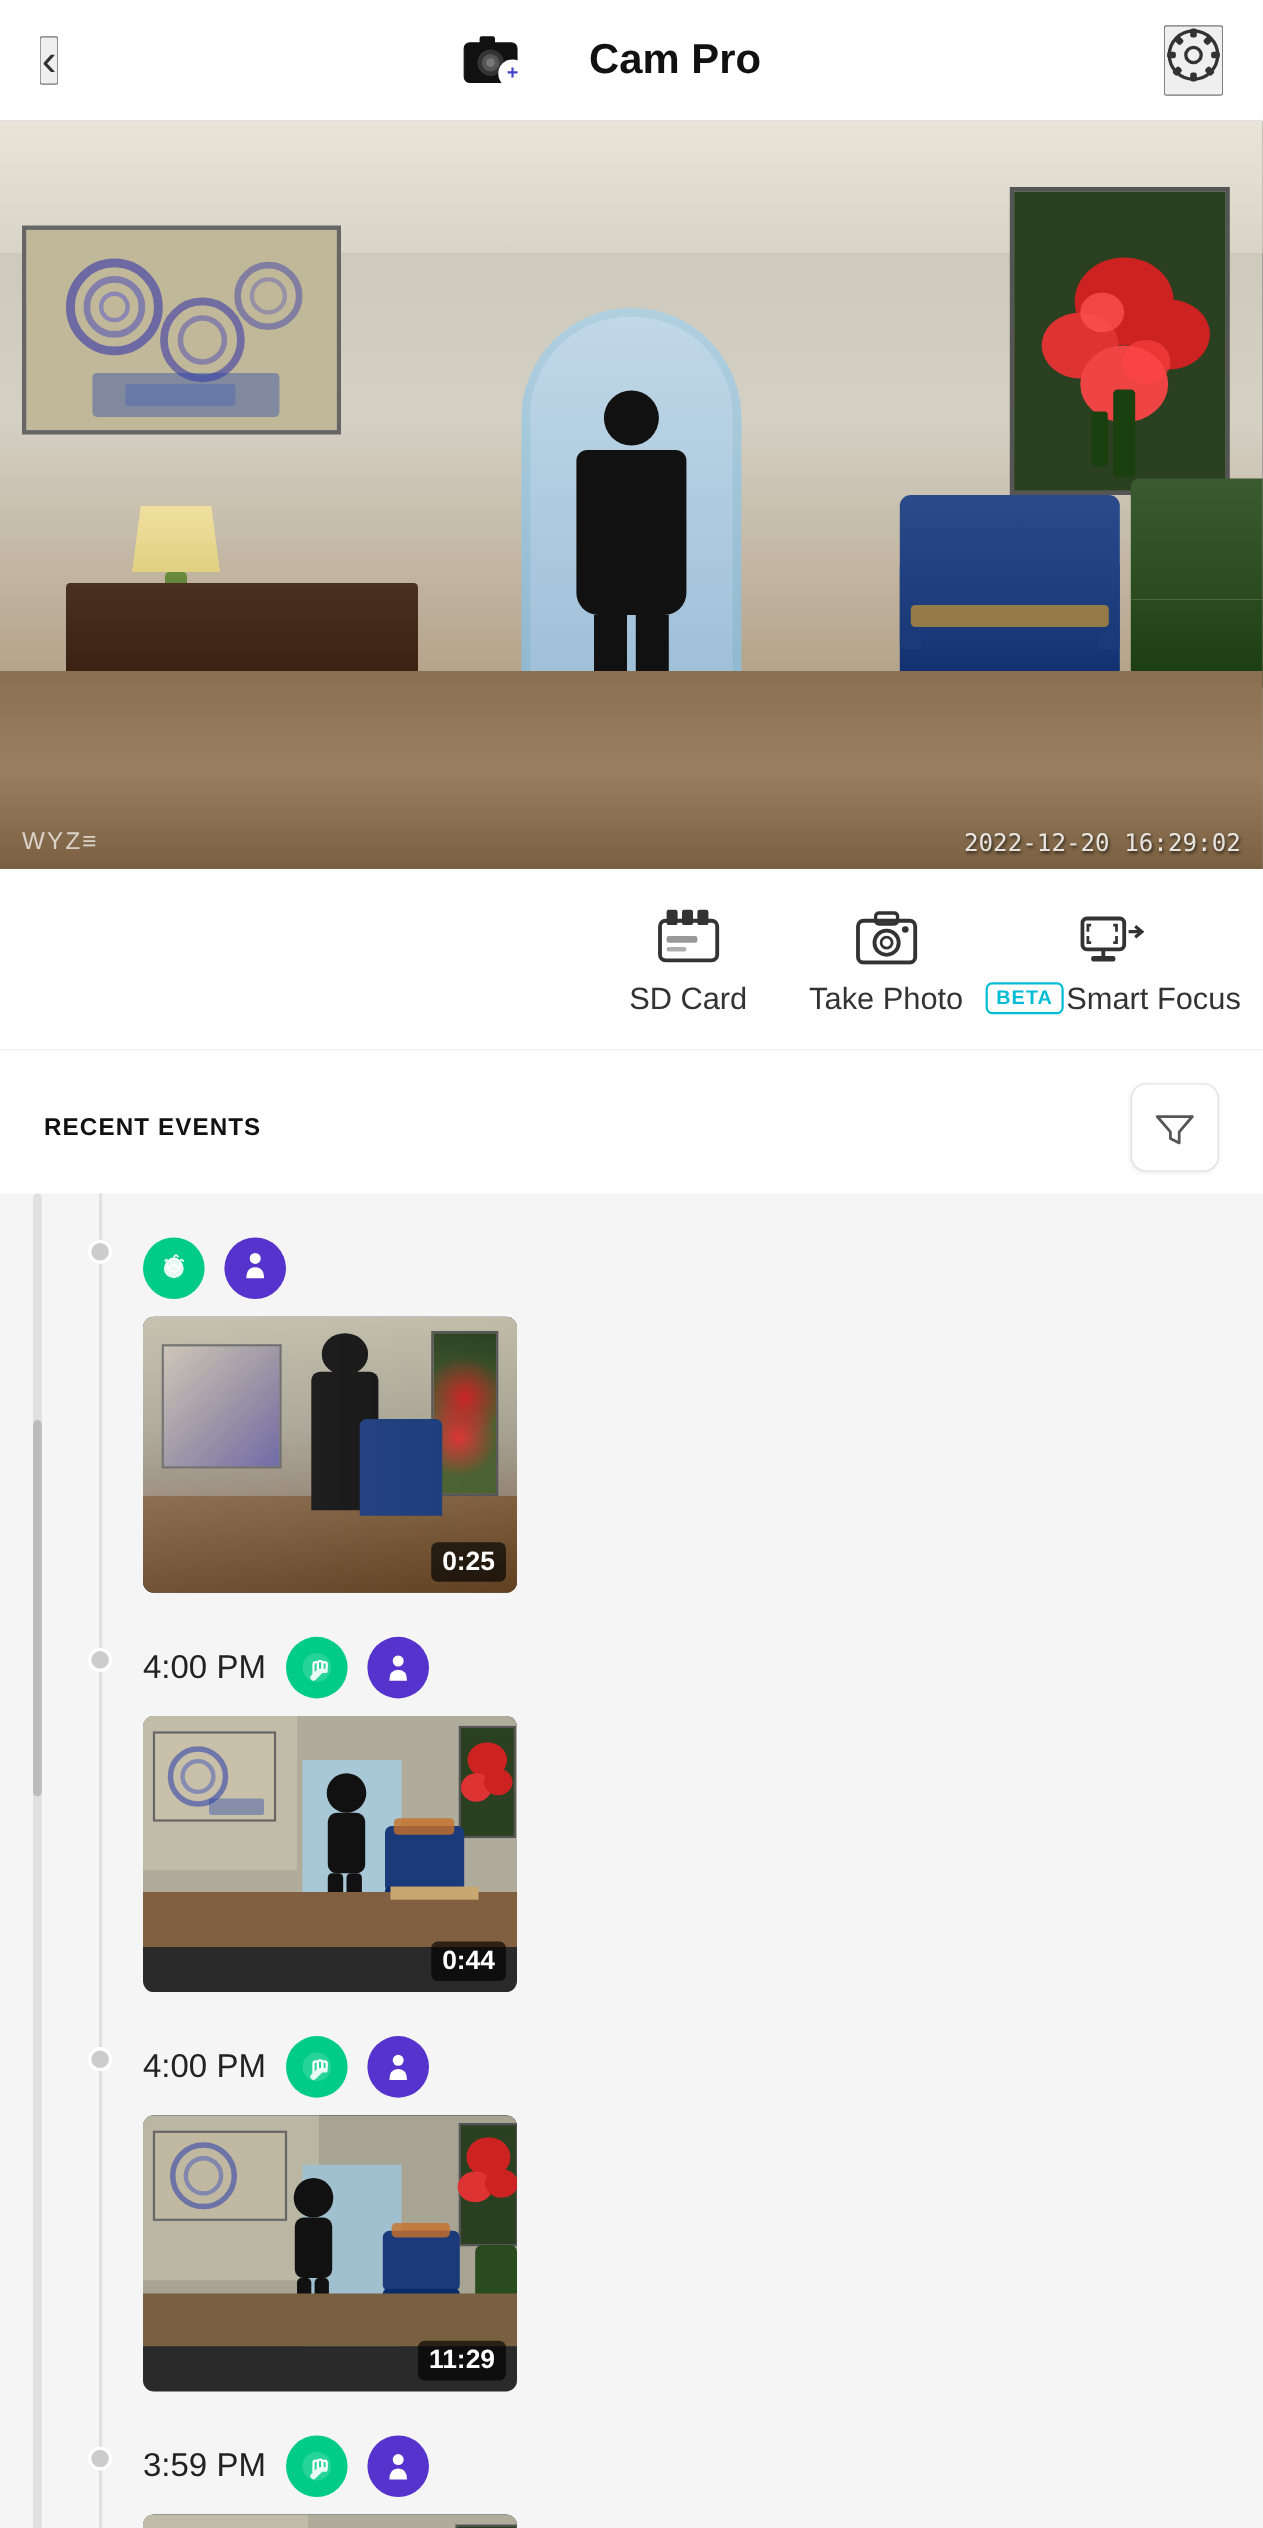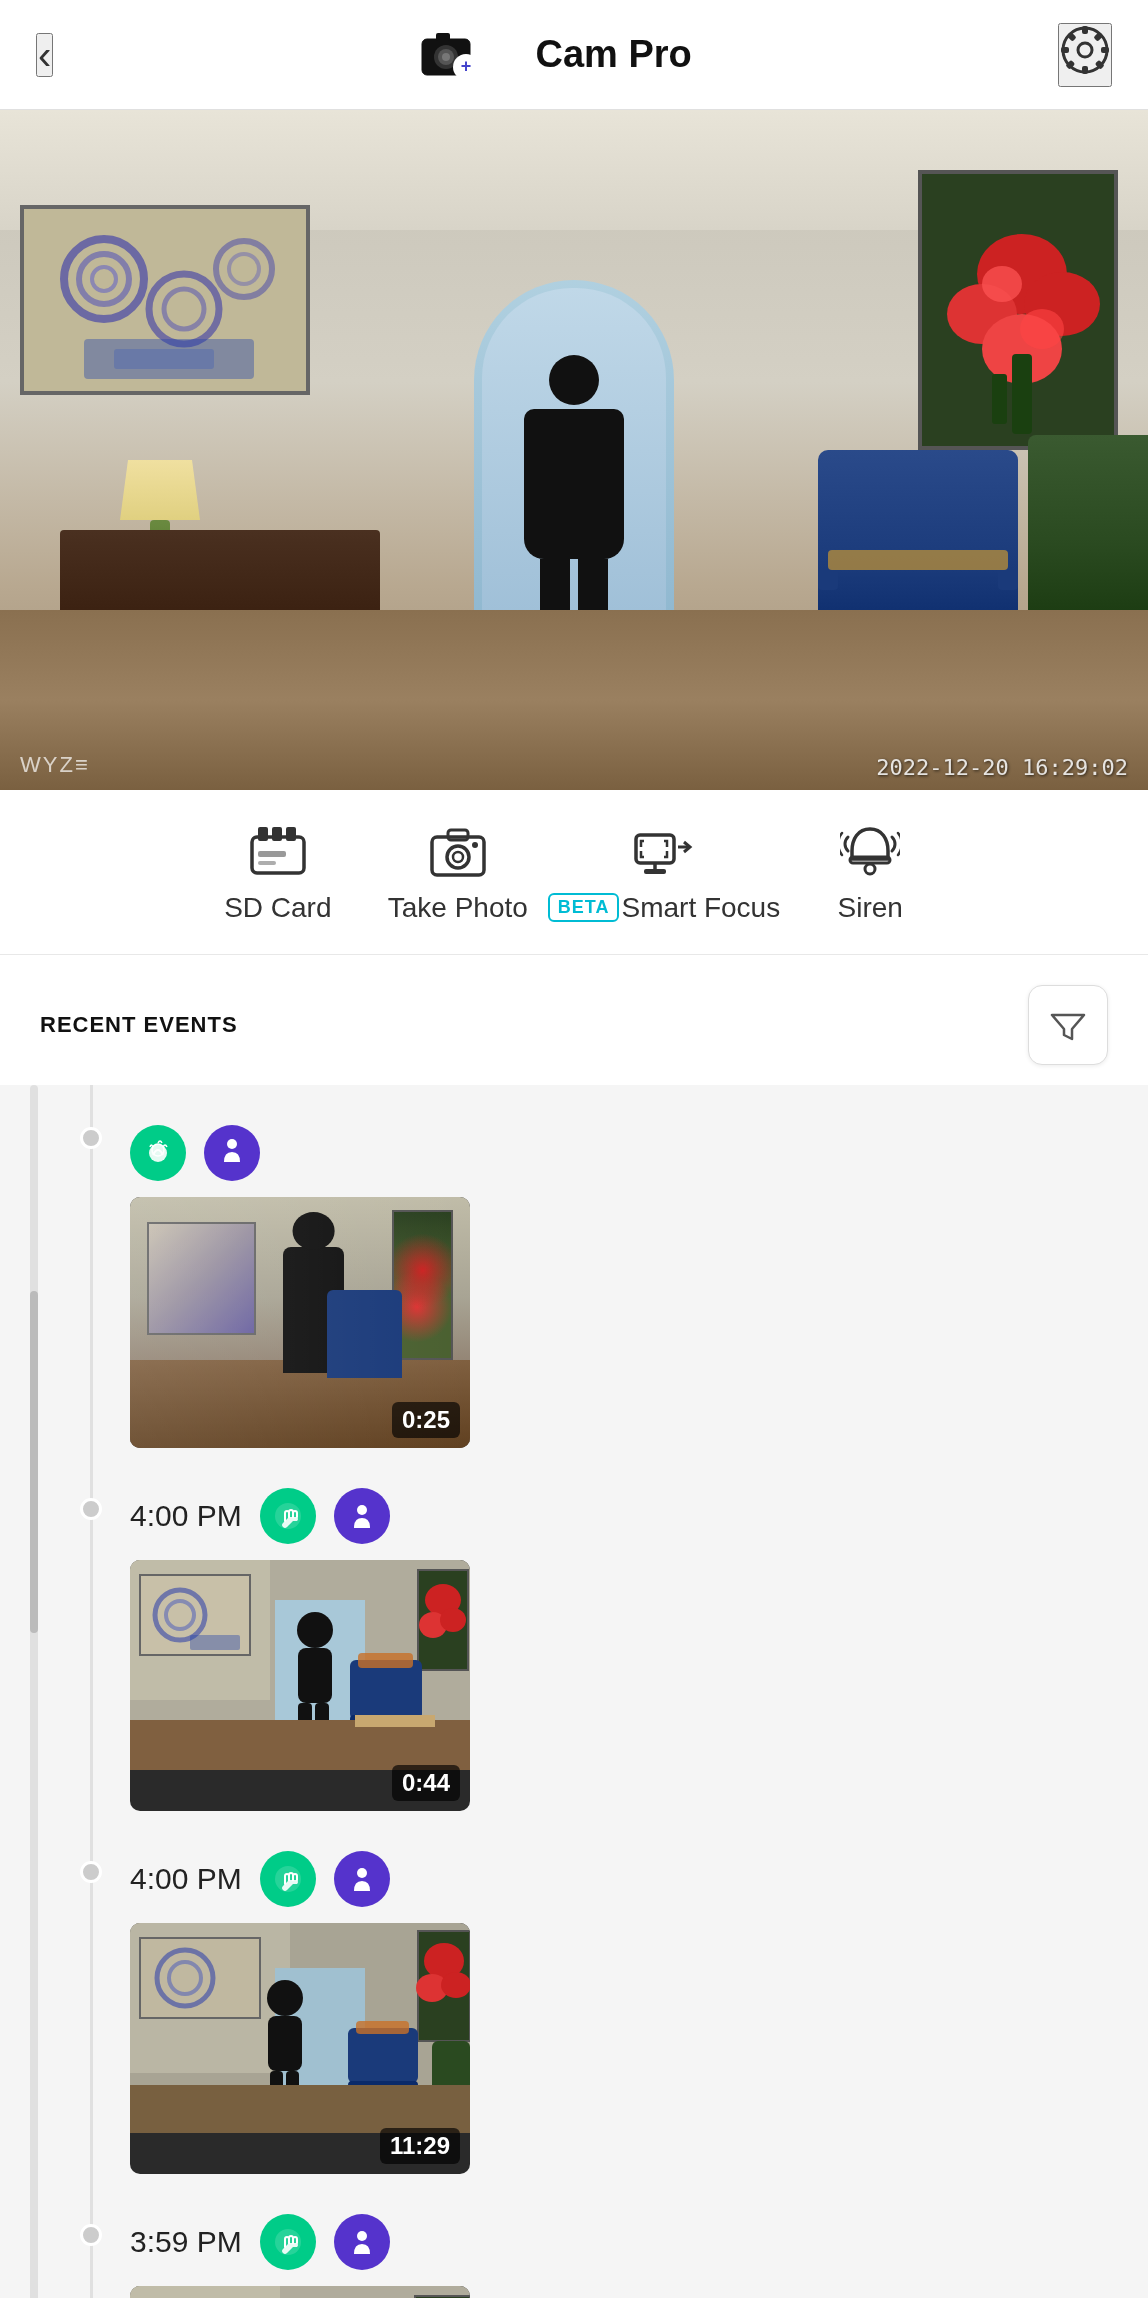--- a/index.html
+++ b/index.html
@@ -317,21 +317,21 @@
       color: rgba(255,255,255,0.7);
       font-size: 22px;
       font-weight: 400;
       letter-spacing: 2px;
     }
 
     
     .toolbar {
       display: flex;
       align-items: center;
-      justify-content: center;
+      justify-content: flex-end;
       background: #fff;
       padding: 30px 20px;
       border-bottom: 1px solid #e8e8e8;
     }
     .toolbar-item {
       display: flex;
       flex-direction: column;
       align-items: center;
       gap: 12px;
       cursor: pointer;
@@ -785,37 +785,20 @@
         <polyline points="44,24 55,24" stroke="#333" stroke-width="3" fill="none"></polyline>
         <polyline points="50,19 56,24 50,29" stroke="#333" stroke-width="3" fill="none"></polyline>
       </svg>
     </div>
     <div class="smart-focus-label-wrap">
       <span class="beta-badge">BETA</span>
       <span class="toolbar-label">Smart Focus</span>
     </div>
   </div>
 
-  <div class="toolbar-item">
-    <div class="toolbar-icon">
-      <svg viewBox="0 0 60 54" fill="none">
-
-        <path d="M30 6 C18 6, 12 16, 12 28 L12 36 L48 36 L48 28 C48 16, 42 6, 30 6 Z" stroke="#333" stroke-width="3.5" fill="none"></path>
-
-        <rect x="10" y="34" width="40" height="6" rx="3" stroke="#333" stroke-width="3" fill="none"></rect>
-        <circle cx="30" cy="46" r="5" stroke="#333" stroke-width="3" fill="none"></circle>
-
-        <path d="M8 14 C4 18, 4 24, 8 28" stroke="#333" stroke-width="3" fill="none" stroke-linecap="round"></path>
-        <path d="M2 10 C-3 16, -3 26, 2 32" stroke="#333" stroke-width="2.5" fill="none" stroke-linecap="round"></path>
-        <path d="M52 14 C56 18, 56 24, 52 28" stroke="#333" stroke-width="3" fill="none" stroke-linecap="round"></path>
-        <path d="M58 10 C63 16, 63 26, 58 32" stroke="#333" stroke-width="2.5" fill="none" stroke-linecap="round"></path>
-      </svg>
-    </div>
-    <span class="toolbar-label">Siren</span>
-  </div>
 </div>
 
 <div class="recent-events">
   <div class="recent-events-header">
     <span class="recent-events-title">RECENT EVENTS</span>
     <div class="filter-btn">
       <svg width="40" height="40" viewBox="0 0 40 40" fill="none">
         <path d="M4 10 L36 10 L24 24 L24 34 L16 30 L16 24 Z" stroke="#555" stroke-width="2.5" fill="none" stroke-linejoin="round"></path>
       </svg>
     </div>

